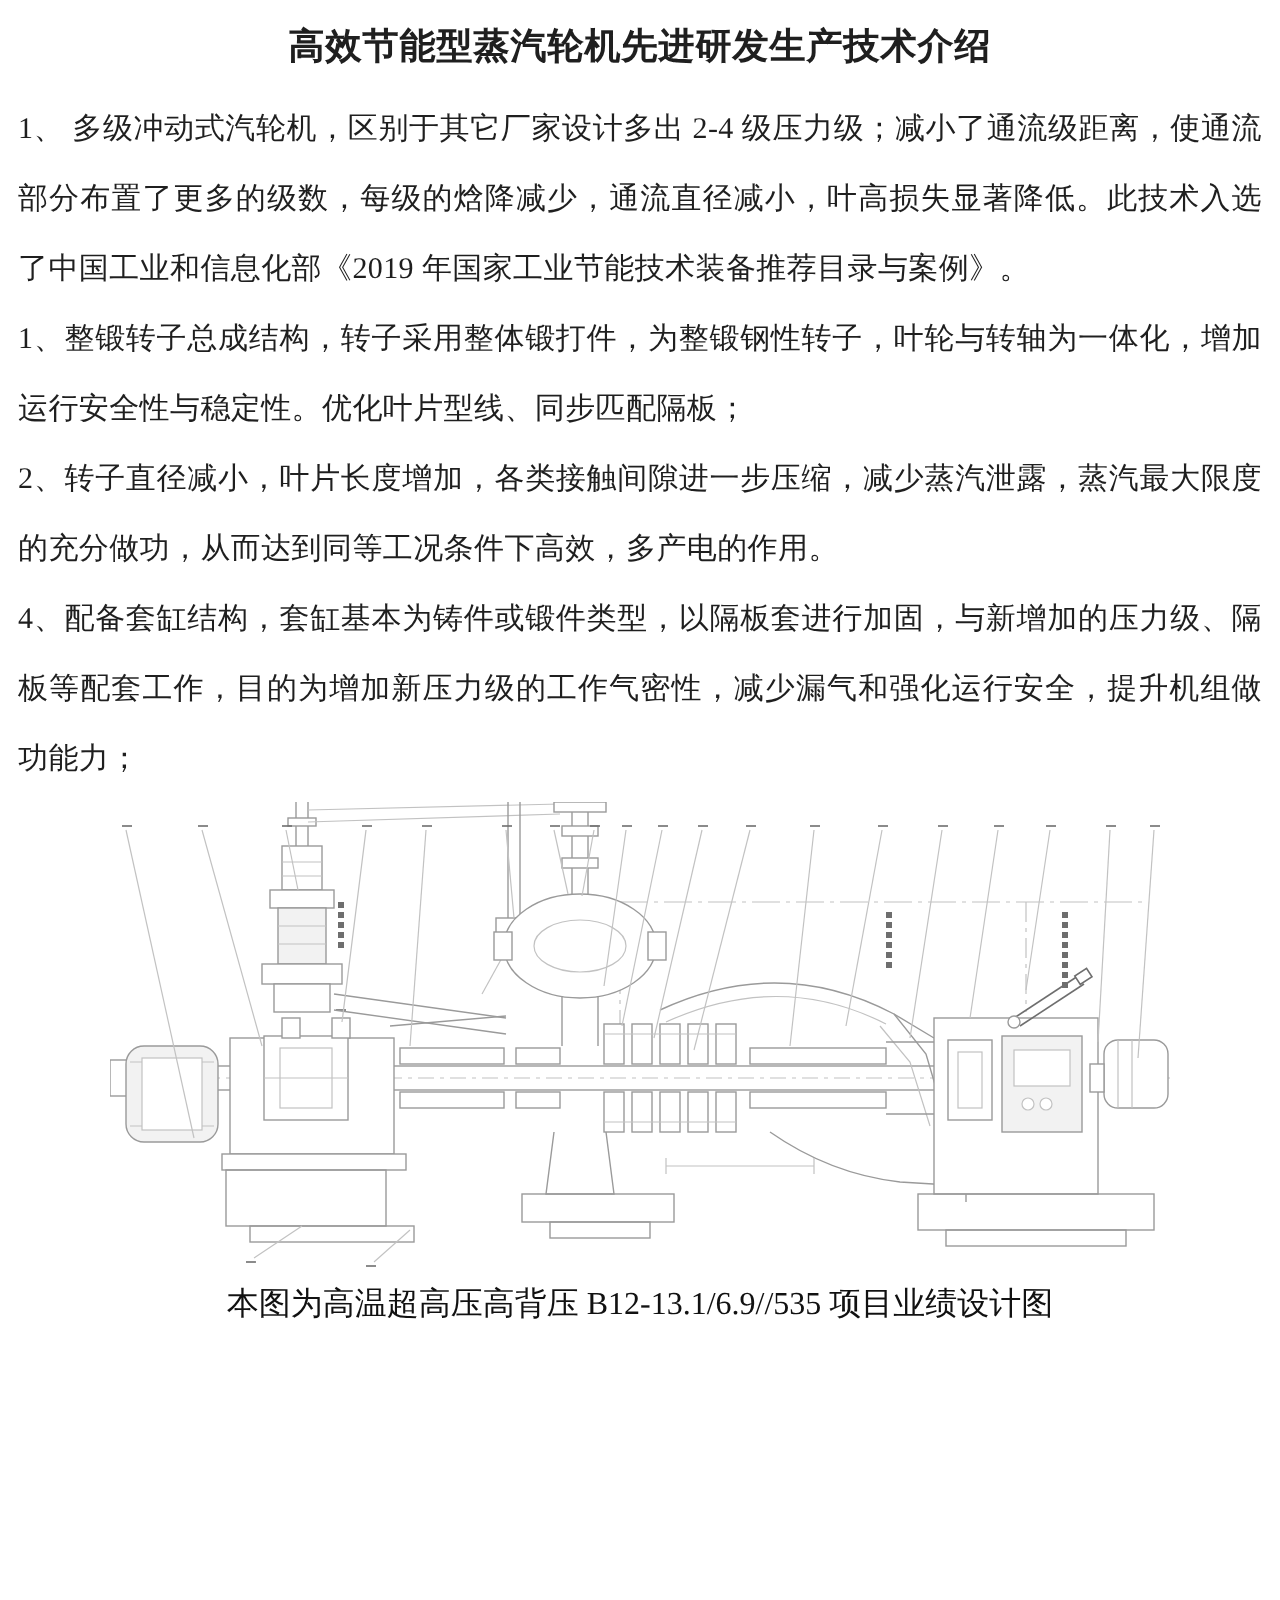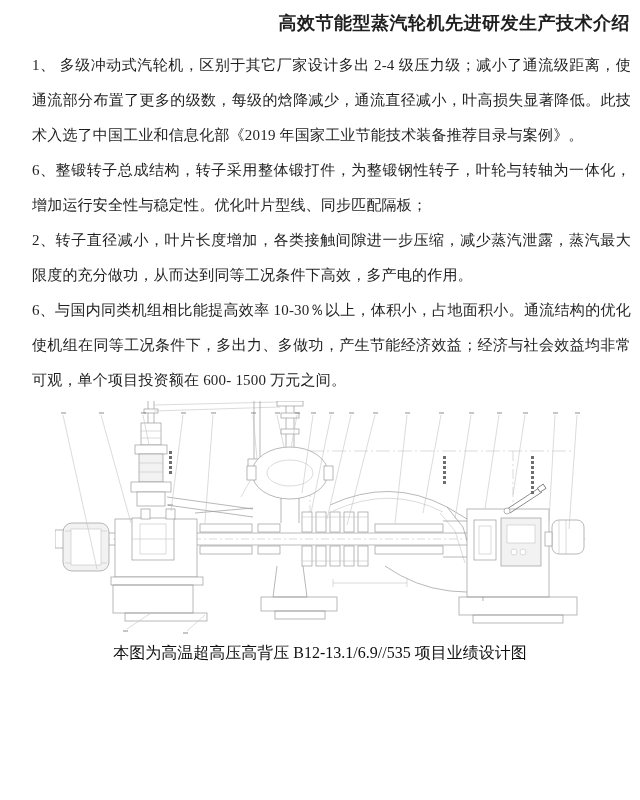--- a/index.html
+++ b/index.html
@@ -13,24 +13,24 @@
   html,body{margin:0;padding:0;background:var(--bg);}
   .page{
     width:640px;height:800px;margin:0 auto;background:var(--bg);
     overflow:hidden;position:relative;
     font-family:"Liberation Serif","DejaVu Serif",serif;
     color:var(--text);
   }
   .doc-title{
     margin:0;padding:10px 10px 0 10px;
     font-family:"Liberation Sans","DejaVu Sans",sans-serif;
-    font-size:18px;font-weight:bold;text-align:right;
+    font-size:18px;font-weight:bold;text-align:center;
     line-height:26px;letter-spacing:0.5px;
   }
-  .body-text{padding:12px 9px 0 9px;margin-left:23px;}
+  .body-text{padding:12px 9px 0 9px;}
   .body-text p{
     margin:0;font-size:15px;line-height:35px;
     text-align:justify;text-justify:inter-ideograph;
     letter-spacing:0.2px;
   }
   .figure-wrap{
     width:640px;height:236px;margin-top:3px;
     display:flex;justify-content:center;align-items:flex-start;
   }
   .figure-wrap svg{display:block;}
@@ -47,23 +47,23 @@
 </style>
 </head>
 <body>
 
 <div class="page">
 
   <h1 class="doc-title">高效节能型蒸汽轮机先进研发生产技术介绍</h1>
 
   <div class="body-text">
     <p>1、 多级冲动式汽轮机，区别于其它厂家设计多出 2-4 级压力级；减小了通流级距离，使通流部分布置了更多的级数，每级的焓降减少，通流直径减小，叶高损失显著降低。此技术入选了中国工业和信息化部《2019 年国家工业节能技术装备推荐目录与案例》。</p>
-    <p>6、整锻转子总成结构，转子采用整体锻打件，为整锻钢性转子，叶轮与转轴为一体化，增加运行安全性与稳定性。优化叶片型线、同步匹配隔板；</p>
+    <p>1、整锻转子总成结构，转子采用整体锻打件，为整锻钢性转子，叶轮与转轴为一体化，增加运行安全性与稳定性。优化叶片型线、同步匹配隔板；</p>
     <p>2、转子直径减小，叶片长度增加，各类接触间隙进一步压缩，减少蒸汽泄露，蒸汽最大限度的充分做功，从而达到同等工况条件下高效，多产电的作用。</p>
-    <p>6、与国内同类机组相比能提高效率 10-30％以上，体积小，占地面积小。通流结构的优化使机组在同等工况条件下，多出力、多做功，产生节能经济效益；经济与社会效益均非常可观，单个项目投资额在 600- 1500 万元之间。</p>
+    <p>4、配备套缸结构，套缸基本为铸件或锻件类型，以隔板套进行加固，与新增加的压力级、隔板等配套工作，目的为增加新压力级的工作气密性，减少漏气和强化运行安全，提升机组做功能力；</p>
   </div>
 
   <div class="figure-wrap">
 
     <svg width="530" height="236" viewBox="0 0 530 236" aria-hidden="true">
       <defs>
         <pattern id="hatch" width="5" height="5" patternUnits="userSpaceOnUse" patternTransform="rotate(45)">
           <line x1="0" y1="0" x2="0" y2="5" stroke="#cccccc" stroke-width="1"></line>
         </pattern>
         <pattern id="teeth" width="4" height="8" patternUnits="userSpaceOnUse">

